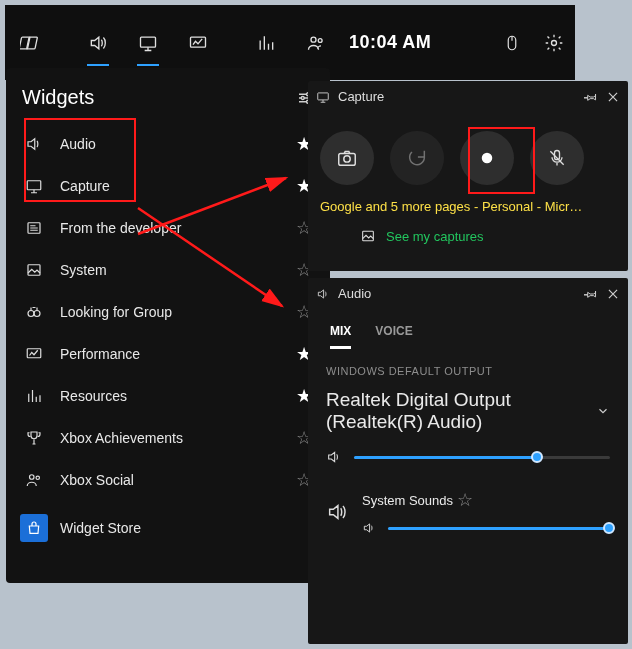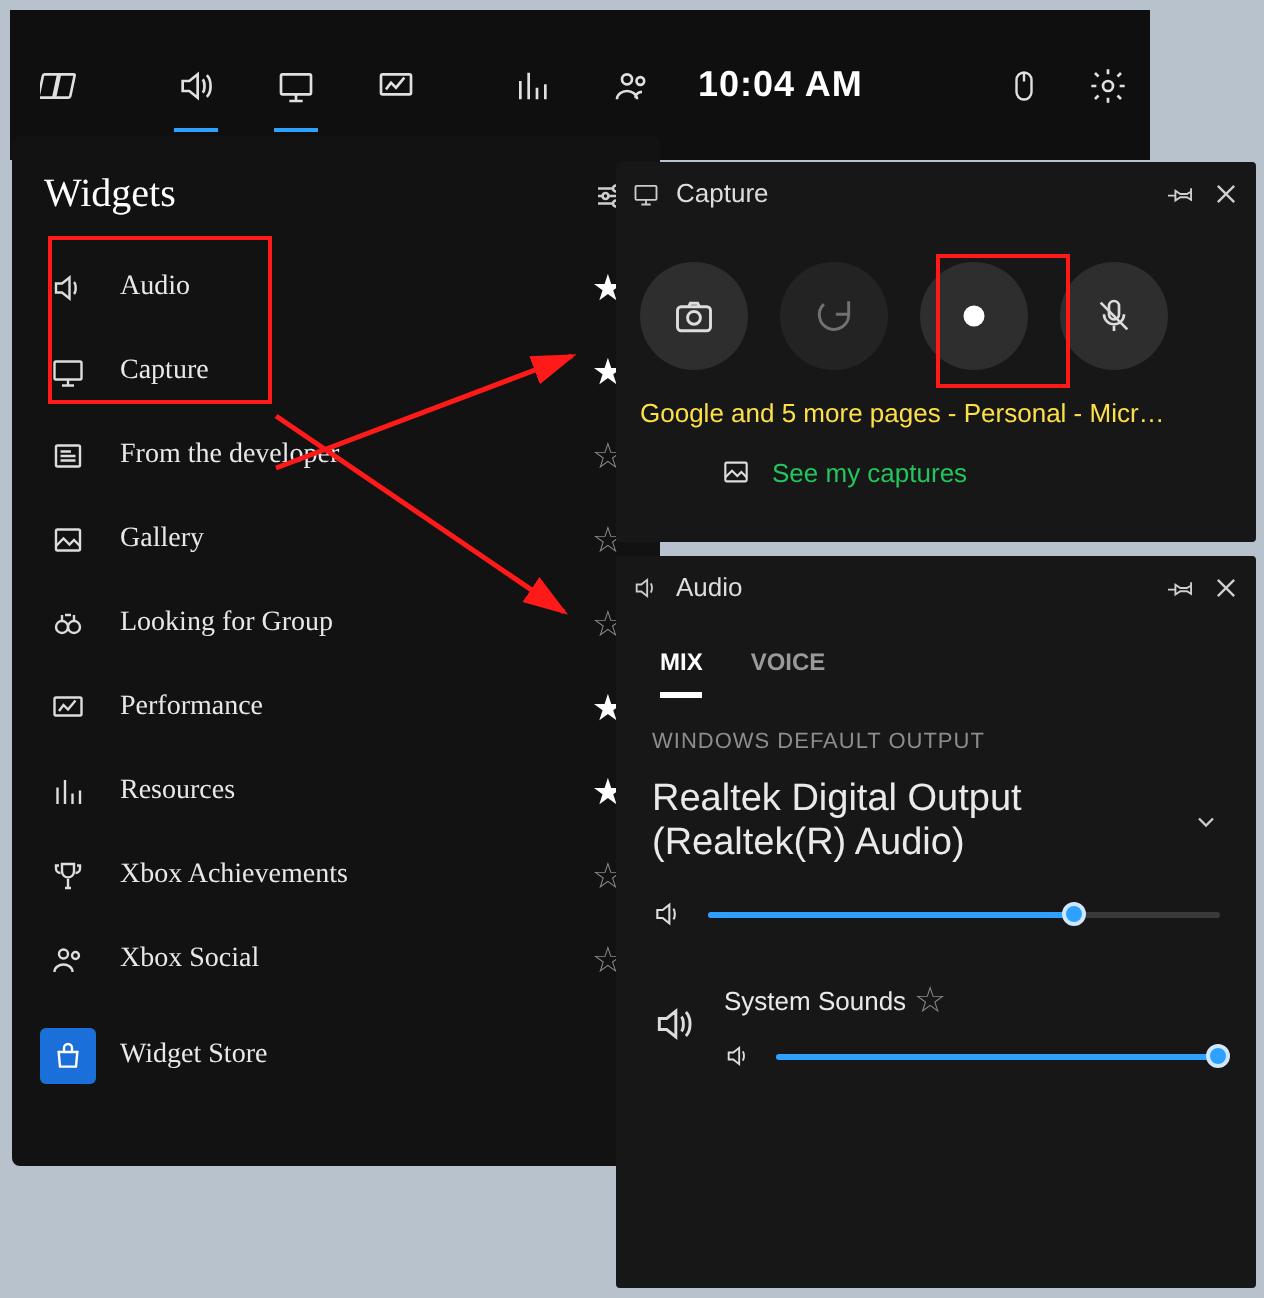--- a/index.html
+++ b/index.html
@@ -17,21 +17,21 @@
   }
   .gb-btn.sel::after{content:"";position:absolute;bottom:6px;left:14px;right:14px;height:2px;background:#2ea1ff;}
   .gb-gap{flex:0 0 18px;}
   .gb-time{margin-left:8px;font-size:18px;font-weight:600;letter-spacing:0.5px;}
   .gb-spacer{flex:1;}
   svg{display:block;}
 
   
   .widgets {
     position:absolute; left:6px; top:68px; width:324px; height:515px;
-    background:#121212; color:#fff; border-radius:4px; padding:14px 8px 12px 8px;font-family:Liberation Serif, serif;
+    background:#121212; color:#fff; border-radius:4px; padding:14px 8px 12px 8px;
   }
   .w-head{display:flex;align-items:center;justify-content:space-between;padding:4px 8px 14px 8px;}
   .w-title{font-size:20px;font-weight:400;}
   .w-item{display:flex;align-items:center;height:42px;padding:0 6px;}
   .w-icon{width:28px;height:28px;display:flex;align-items:center;justify-content:center;background:transparent;}
   .w-label{flex:1;margin-left:12px;font-size:14px;color:#e8e8e8;}
   .w-star{color:#888;font-size:18px;width:24px;text-align:center;}
   .w-star.on{color:#fff;}
   .hl-red{position:absolute;border:2px solid #ff1a1a;pointer-events:none;}
   .store-icon{width:28px;height:28px;background:#1b6fd8;border-radius:3px;display:flex;align-items:center;justify-content:center;}
@@ -174,21 +174,21 @@
     <div class="w-label">From the developer</div>
     <div class="w-star">☆</div>
   </div>
   <div class="w-item">
     <div class="w-icon">
         <svg width="18" height="18" viewBox="0 0 24 24" fill="none" stroke="#ddd" stroke-width="1.6">
           <rect x="4" y="5" width="16" height="14" rx="1"></rect>
           <path d="M4 16l5-5 4 4 3-3 4 4"></path>
         </svg>
       </div>
-    <div class="w-label">Gallery</div>
+    <div class="w-label">System</div>
     <div class="w-star">☆</div>
   </div>
   <div class="w-item">
     <div class="w-icon">
         <svg width="18" height="18" viewBox="0 0 24 24" fill="none" stroke="#ddd" stroke-width="1.6">
           <circle cx="8" cy="14" r="4"></circle>
           <circle cx="16" cy="14" r="4"></circle>
           <path d="M10 6h4M8 10V6M16 10V6"></path>
         </svg>
       </div>

